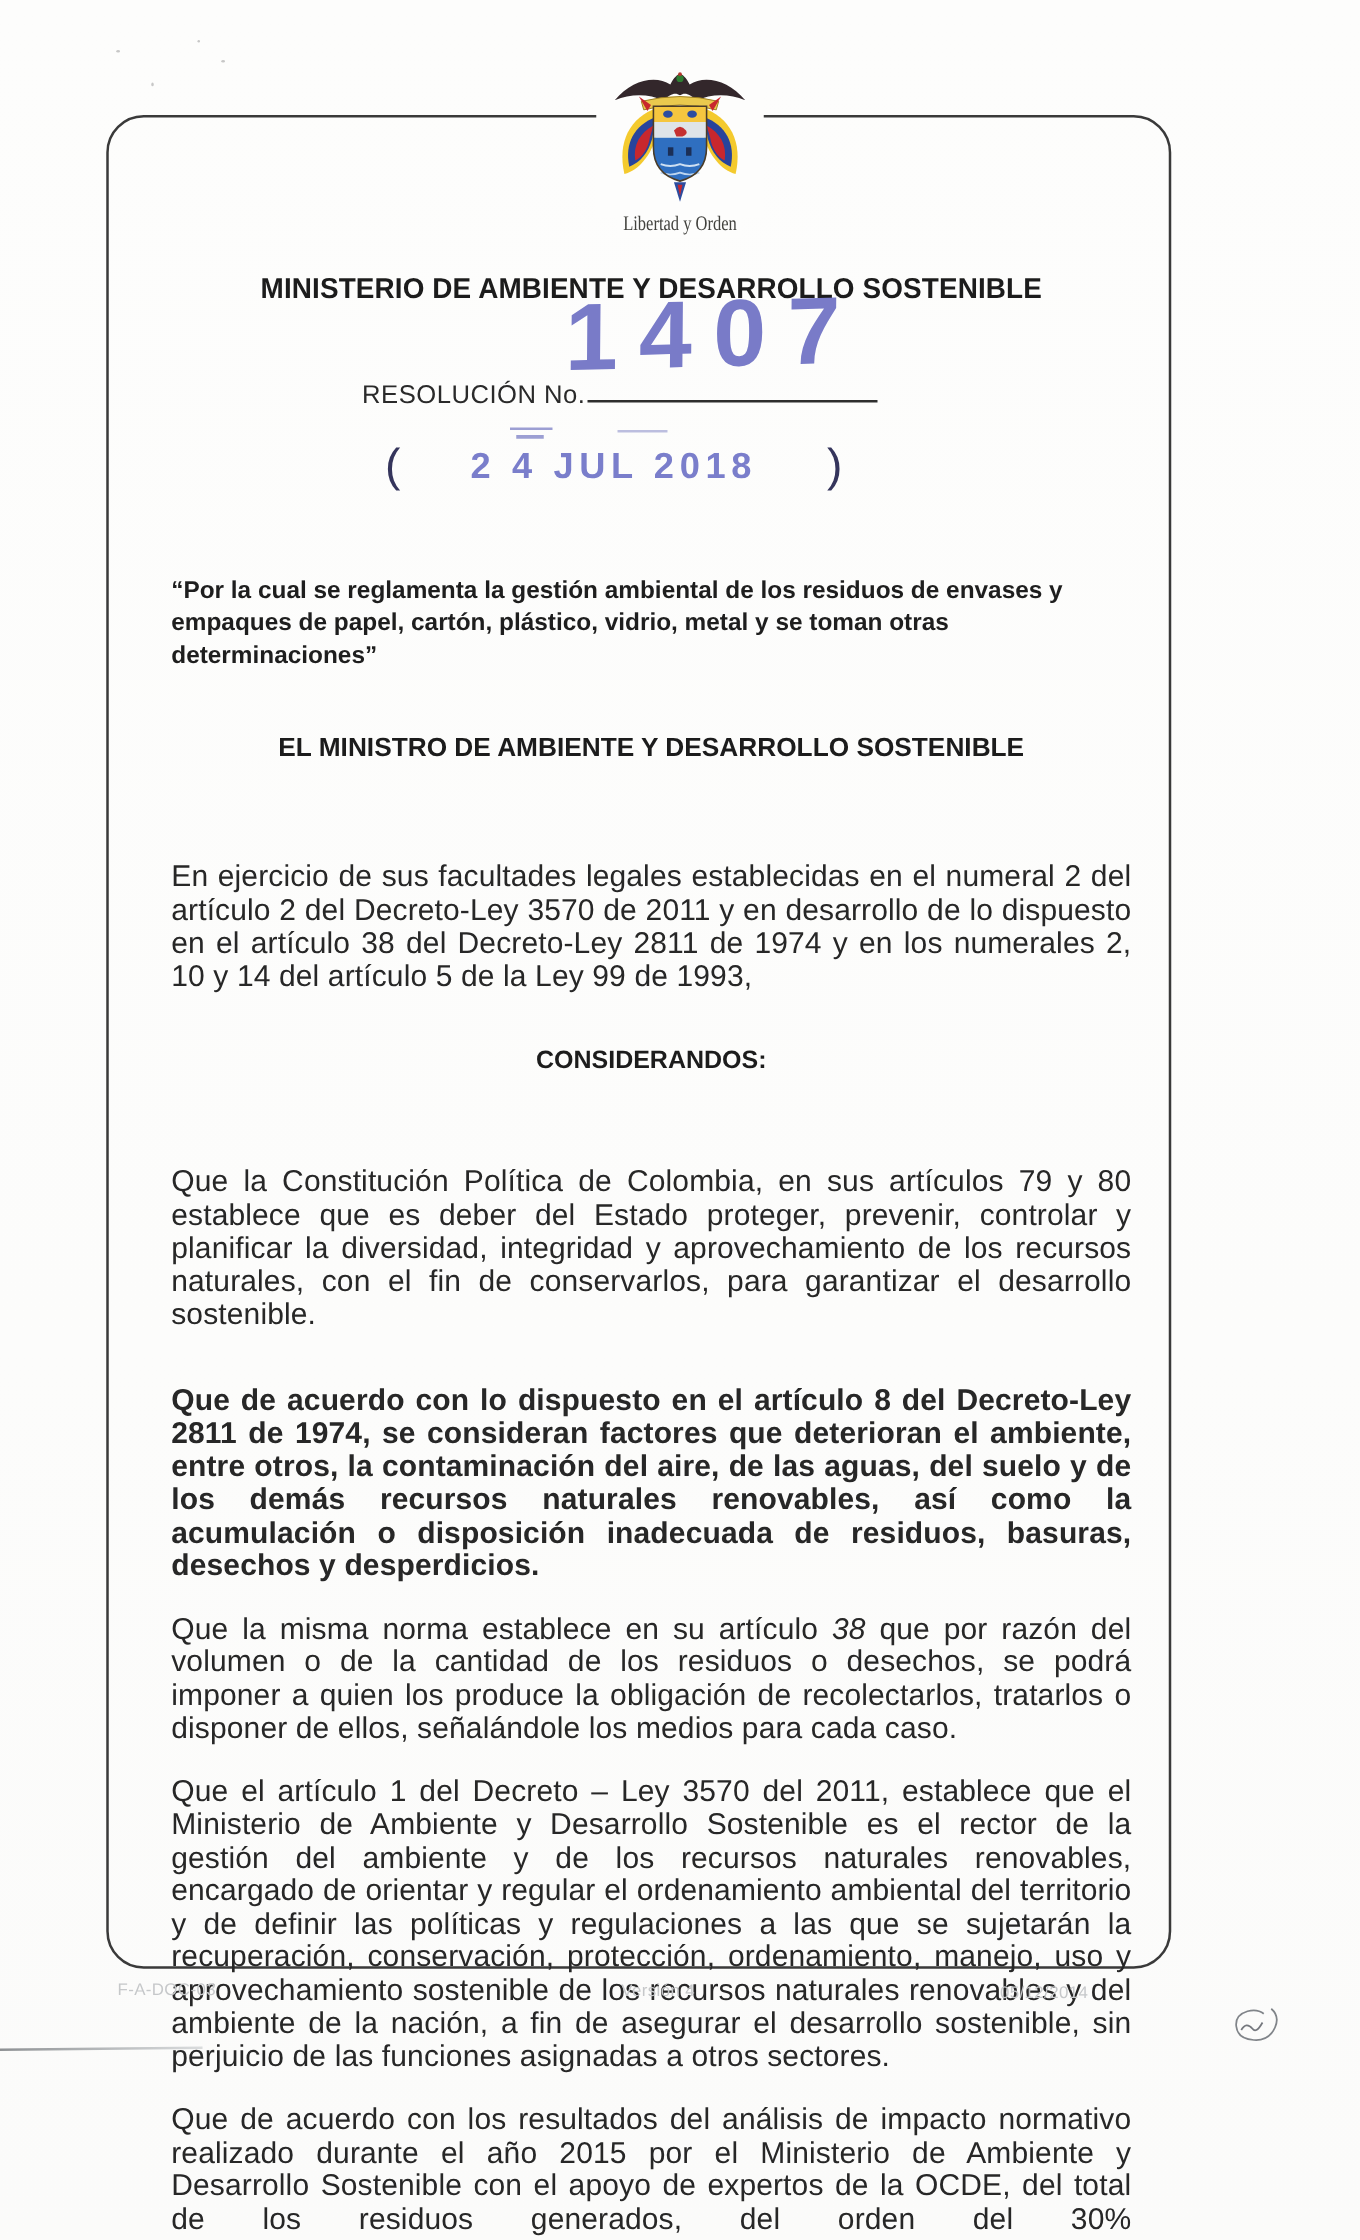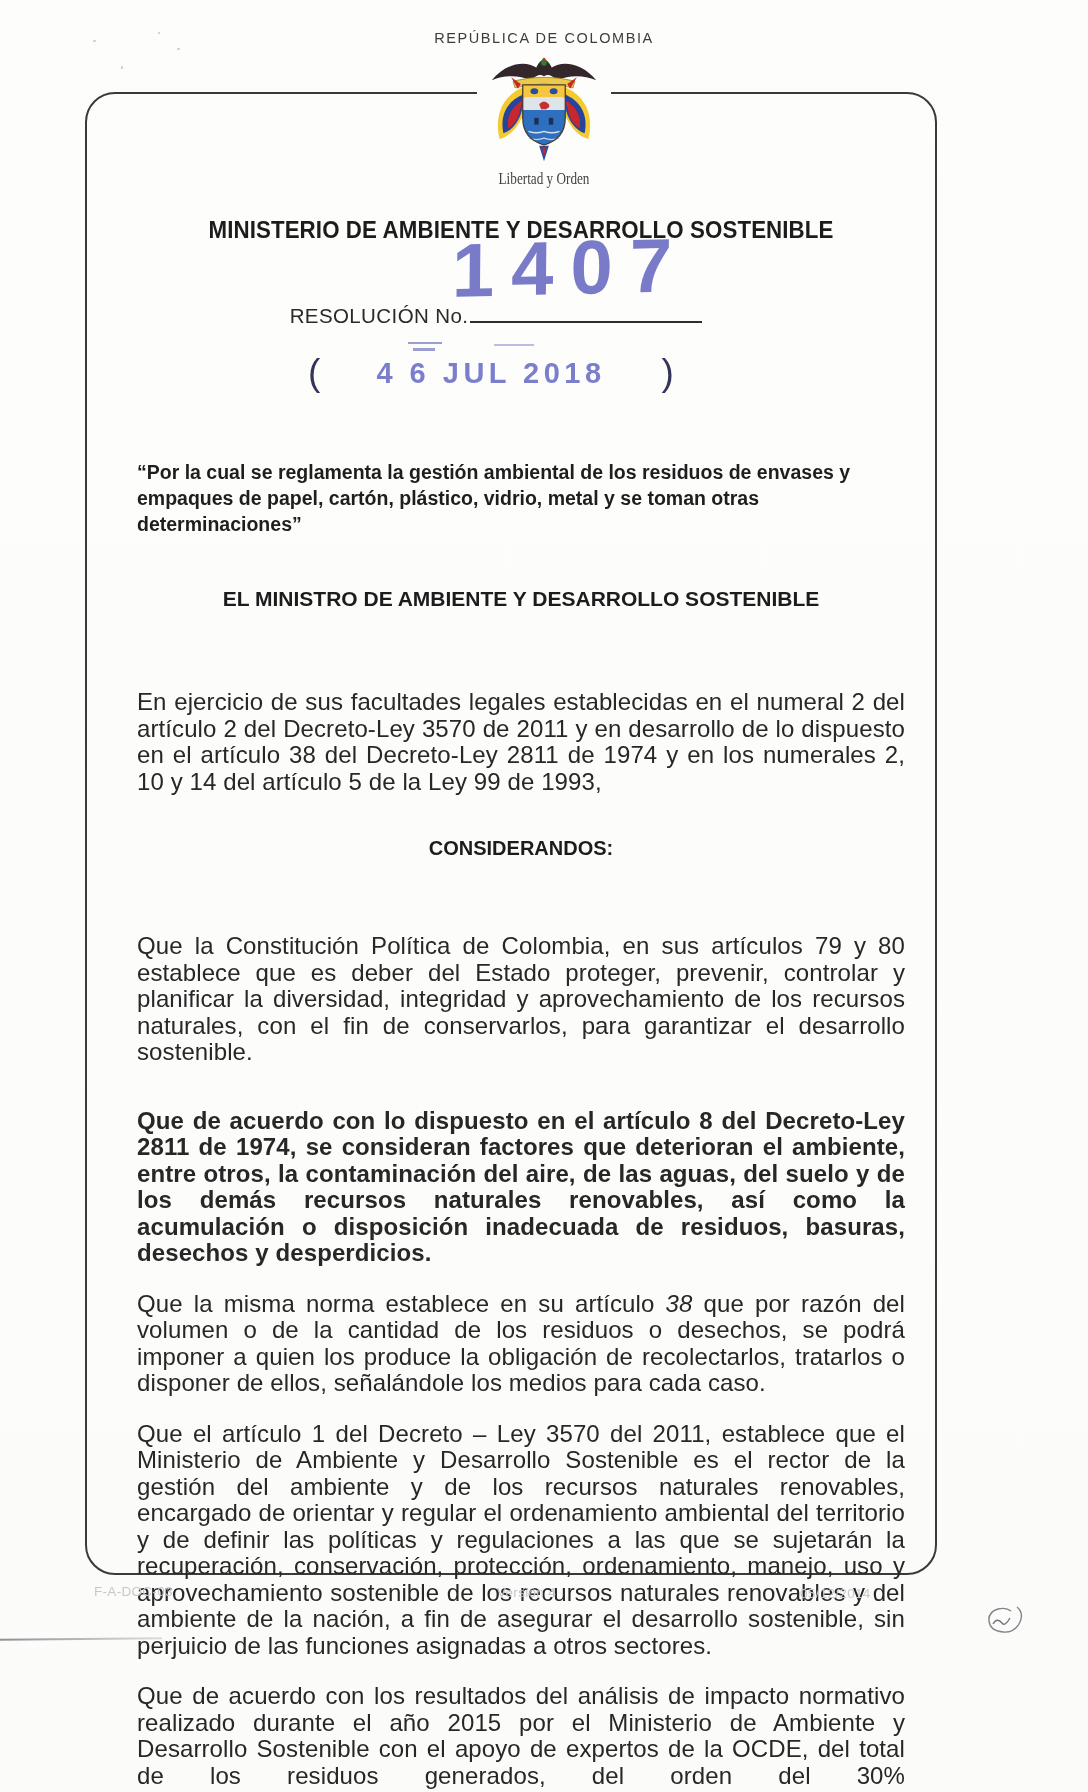--- a/index.html
+++ b/index.html
@@ -120,21 +120,20 @@
     background:linear-gradient(90deg,#8e9194 0%,#b9bcbe 55%,#dadcdd 100%);
     transform:rotate(-0.6deg);
   }
   .paraph{position:absolute;left:980px;top:1600px;}
 </style>
 </head>
 <body>
 
 <div class="page">
 
-  <div class="country-header">REPÚBLICA DE COLOMBIA</div>
 
   <div class="crest-wrap">
     <svg width="116" height="118" viewBox="0 0 120 122">
 
       <path d="M6,27 C20,10 40,6 52,14 C55,8 58,6 60,5 C62,6 65,8 68,14 C80,6 100,10 114,27 C100,21 85,22 74,27 C68,22 64,20 60,23 C56,20 52,22 46,27 C35,22 20,21 6,27 Z" fill="#33272b"></path>
       <circle cx="60" cy="9" r="3" fill="#2e7d32"></circle>
       <circle cx="60" cy="5.5" r="1.6" fill="#b3372f"></circle>
 
       <path d="M28,28 Q60,20 92,28 L90,35 Q60,27 30,35 Z" fill="#eac94e" stroke="#9a7c20" stroke-width="0.8"></path>
 
@@ -176,21 +175,21 @@
     </div>
 
     <div class="date-line">
       <span class="paren">(</span>
       <span class="date-stamp">
         <span class="stamp-smudge">
             <i></i>
             <i></i>
           </span>
         <span class="stamp-smudge2"></span>
-        <span>4 6  JUL 2018</span>
+        <span>2 4  JUL 2018</span>
       </span>
       <span class="paren">)</span>
     </div>
 
     <div class="subject">“Por la cual se reglamenta la gestión ambiental de los residuos de envases y empaques de papel, cartón, plástico, vidrio, metal y se toman otras determinaciones”</div>
 
     <div class="issuer">EL MINISTRO DE AMBIENTE Y DESARROLLO SOSTENIBLE</div>
 
     <p class="body-par preamble">En ejercicio de sus facultades legales establecidas en el numeral 2 del artículo 2 del Decreto-Ley 3570 de 2011 y en desarrollo de lo dispuesto en el artículo 38 del Decreto-Ley 2811 de 1974 y en los numerales 2, 10 y 14 del artículo 5 de la Ley 99 de 1993,</p>
 

